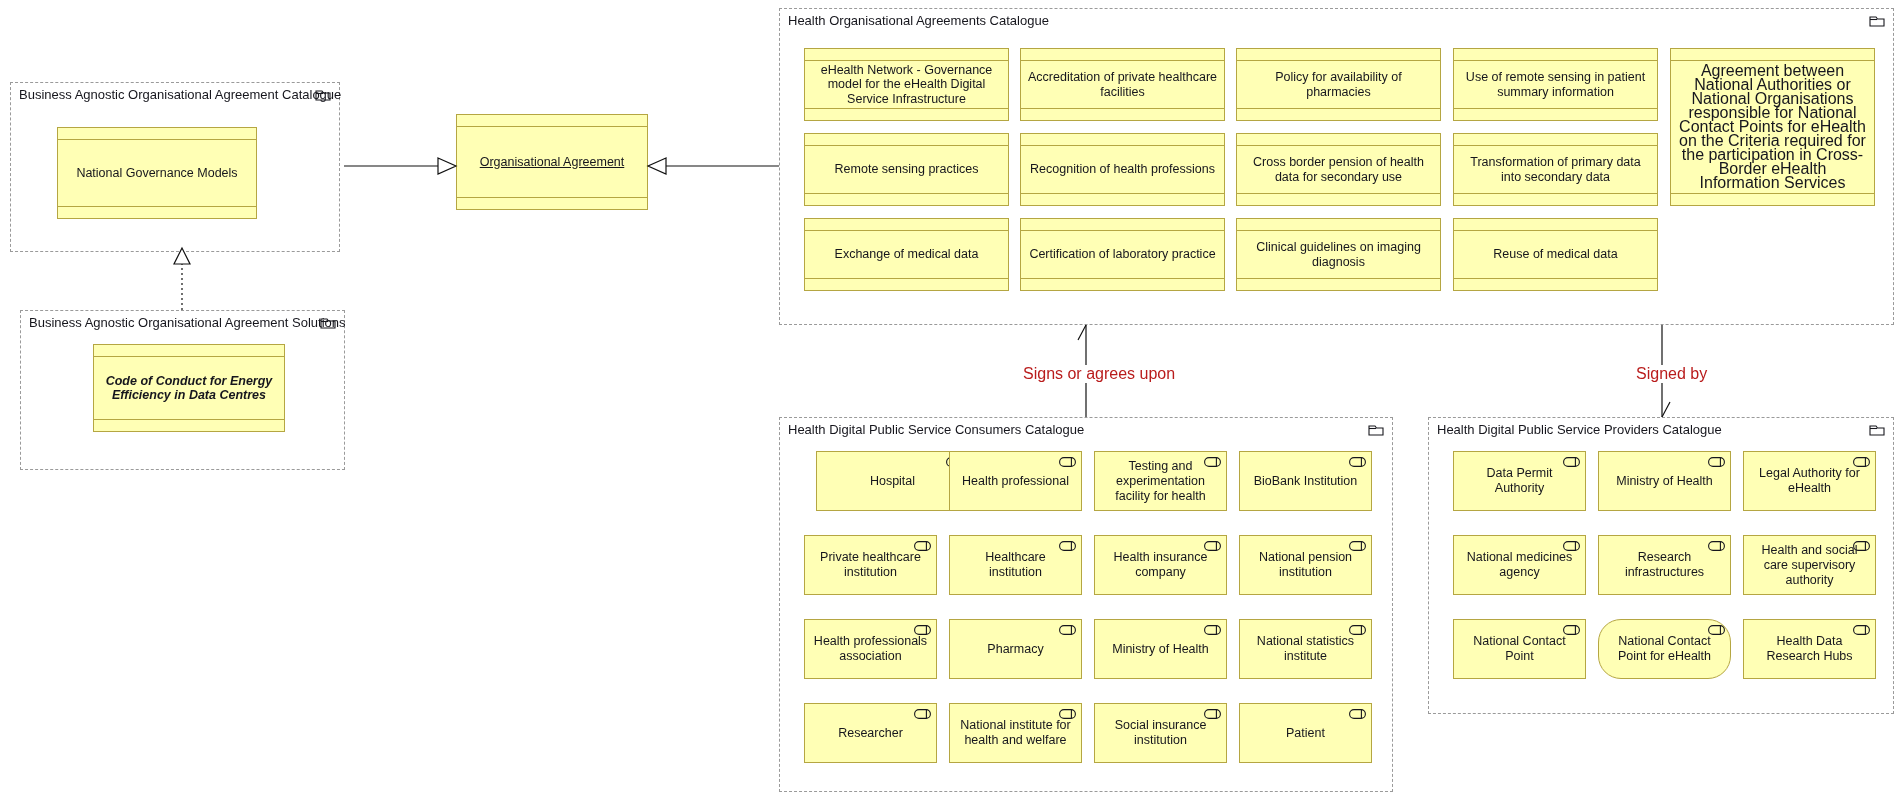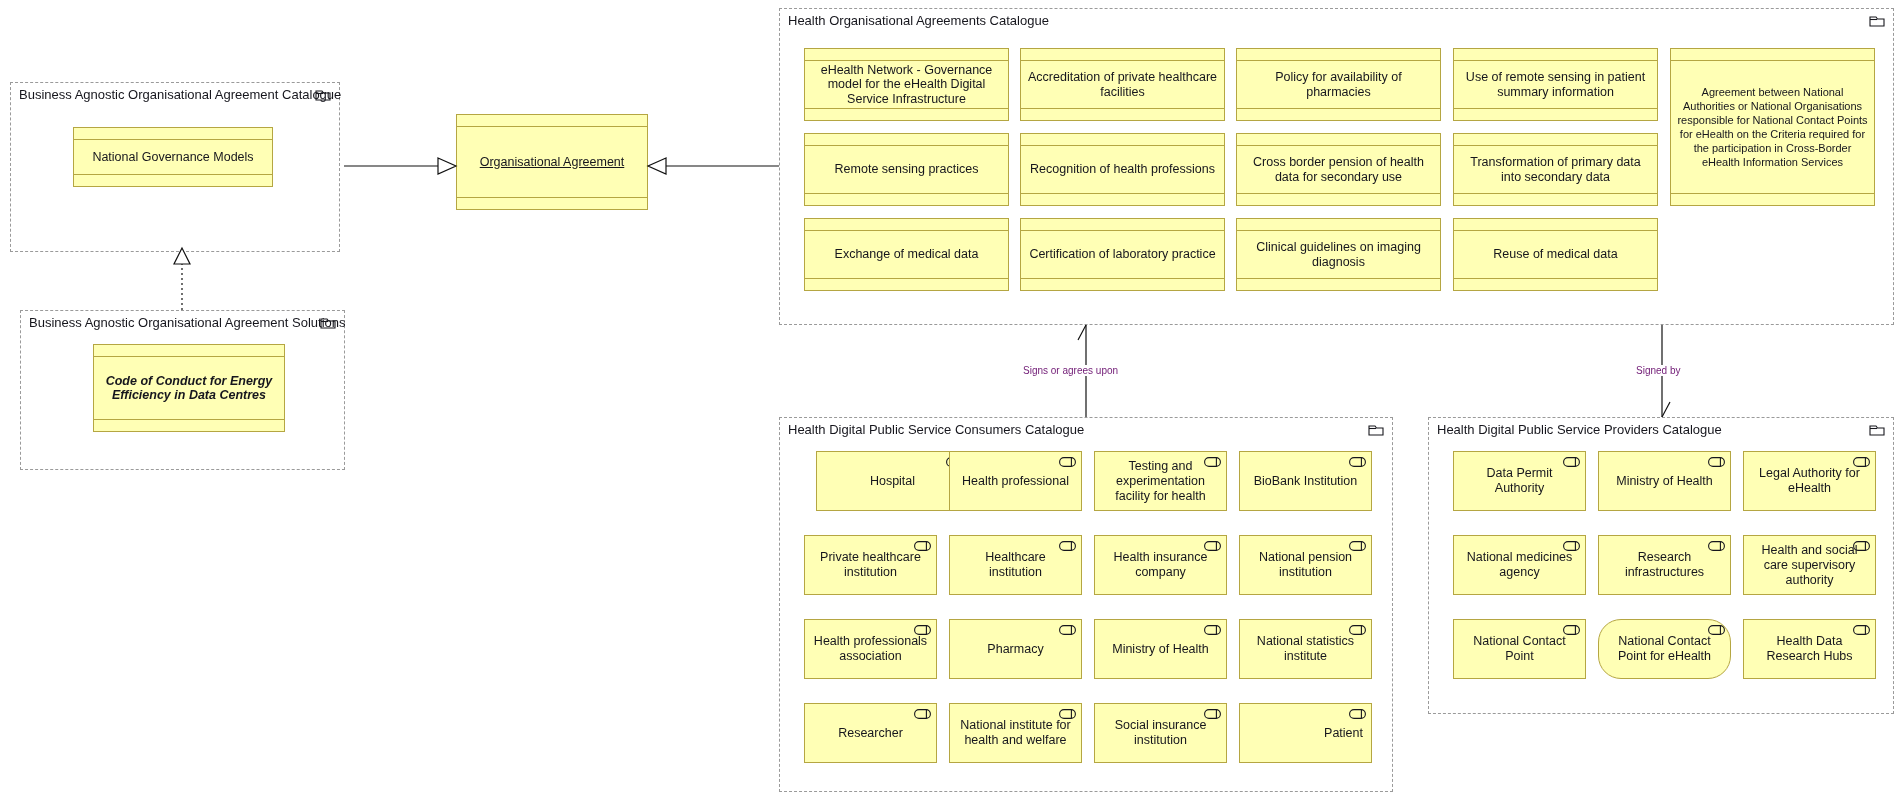--- a/index.html
+++ b/index.html
@@ -99,22 +99,22 @@
     position: absolute;
     right: 5px;
     top: 5px;
     width: 17px;
     height: 10px;
   }
   .role > span { display: block; }
 
   .edge-label {
     position: absolute;
-    font-size: 10px;
-    color: #701a75;
+    font-size: 16px;
+    color: #b91c1c;
     white-space: nowrap;
     background: #ffffff;
     padding: 0 3px;
   }
 
   svg.overlay {
     position: absolute;
     left: 0;
     top: 0;
     width: 1904px;
@@ -128,21 +128,21 @@
 
 <div id="canvas">
 
   <div class="group" style="left:10px; top:82px; width:330px; height:170px;">
     <div class="group-title">Business Agnostic Organisational Agreement Catalogue</div>
     <svg class="folder-icon" viewBox="0 0 16 13">
       <path d="M1 2 h6 l1.5 2 H15 v7 H1 Z" fill="none" stroke="#16161d" stroke-width="1.1"></path>
       <path d="M1 4.5 h7" fill="none" stroke="#16161d" stroke-width="1.1"></path>
     </svg>
 
-    <div class="contract" style="left:62px; top:44px; width:200px; height:60px;">
+    <div class="contract" style="left:46px; top:44px; width:200px; height:92px;">
       <span>National Governance Models</span>
     </div>
   </div>
 
   <div class="group" style="left:20px; top:310px; width:325px; height:160px;">
     <div class="group-title">Business Agnostic Organisational Agreement Solutions</div>
     <svg class="folder-icon" viewBox="0 0 16 13">
       <path d="M1 2 h6 l1.5 2 H15 v7 H1 Z" fill="none" stroke="#16161d" stroke-width="1.1"></path>
       <path d="M1 4.5 h7" fill="none" stroke="#16161d" stroke-width="1.1"></path>
     </svg>
@@ -168,21 +168,21 @@
     </div>
     <div class="contract" style="left:240px; top:39px; width:205px; height:73px;">
       <span>Accreditation of private healthcare facilities</span>
     </div>
     <div class="contract" style="left:456px; top:39px; width:205px; height:73px;">
       <span>Policy for availability of pharmacies</span>
     </div>
     <div class="contract" style="left:673px; top:39px; width:205px; height:73px;">
       <span>Use of remote sensing in patient summary information</span>
     </div>
-    <div class="contract" style="left:890px; top:39px; width:205px; height:158px; font-size:11px; line-height:14px;">
+    <div class="contract" style="left:890px; top:39px; width:205px; height:158px; font-size:16px; line-height:14px;">
       <span>Agreement between National Authorities or National Organisations responsible for National Contact Points for eHealth on the Criteria required for the participation in Cross-Border eHealth Information Services</span>
     </div>
 
     <div class="contract" style="left:24px; top:124px; width:205px; height:73px;">
       <span>Remote sensing practices</span>
     </div>
     <div class="contract" style="left:240px; top:124px; width:205px; height:73px;">
       <span>Recognition of health professions</span>
     </div>
     <div class="contract" style="left:456px; top:124px; width:205px; height:73px;">
@@ -314,21 +314,21 @@
       </svg>
       <span>National institute for health and welfare</span>
     </div>
     <div class="role" style="left:314px; top:285px; width:133px; height:60px;">
       <svg class="role-icon" viewBox="0 0 17 10">
         <rect x="0.6" y="0.6" width="15.8" height="8.8" rx="4.4" fill="none" stroke="#16161d" stroke-width="1.1"></rect>
         <line x1="12.4" y1="0.6" x2="12.4" y2="9.4" stroke="#16161d" stroke-width="1.1"></line>
       </svg>
       <span>Social insurance institution</span>
     </div>
-    <div class="role" style="left:459px; top:285px; width:133px; height:60px;justify-content:flex-end;">
+    <div class="role" style="left:459px; top:285px; width:133px; height:60px;">
       <svg class="role-icon" viewBox="0 0 17 10">
         <rect x="0.6" y="0.6" width="15.8" height="8.8" rx="4.4" fill="none" stroke="#16161d" stroke-width="1.1"></rect>
         <line x1="12.4" y1="0.6" x2="12.4" y2="9.4" stroke="#16161d" stroke-width="1.1"></line>
       </svg>
       <span>Patient</span>
     </div>
   </div>
 
   <div class="group" style="left:1428px; top:417px; width:466px; height:297px;">
     <div class="group-title">Health Digital Public Service Providers Catalogue</div>

